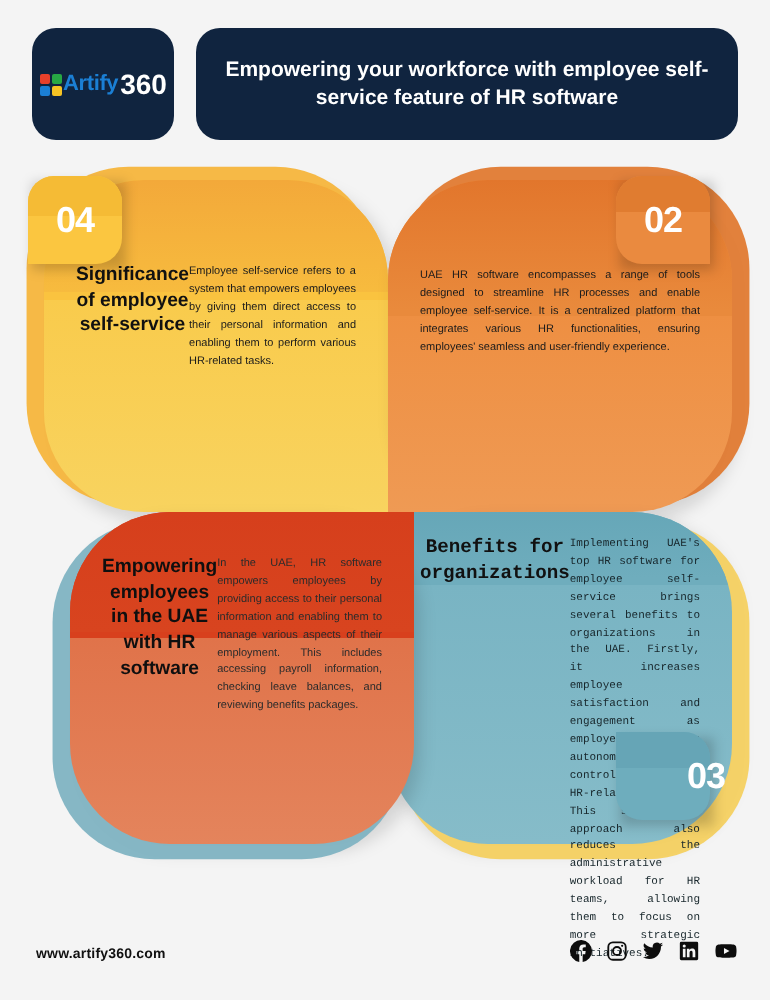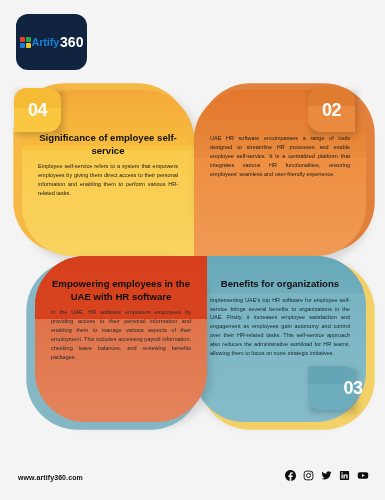--- a/index.html
+++ b/index.html
@@ -55,21 +55,21 @@
   .petal .backlayer {
     position: absolute; inset: 0;
   }
   .petal .body {
     position: absolute; inset: 0;
     overflow: hidden;
   }
   .petal .content {
     position: absolute; inset: 0;
     padding: 12px 13px 10px 13px;
-    display: flex; flex-direction: column;
+    display: flex; flex-direction: row;
   }
 
   
   .p1 { left: 8px;   top: 6px;   }
   .p2 { left: 180px; top: 6px;   }
   .p3 { left: 180px; top: 172px; }
   .p4 { left: 21px;   top: 172px; }
 
   .p1 .body, .p1 .backlayer { border-radius: 50px 50px 0 50px; }
   .p2 .body, .p2 .backlayer { border-radius: 50px 50px 50px 0; }
@@ -106,21 +106,21 @@
     color:#1b1b1b; position:relative;
   }
   .p2 .card-head, .p4 .card-head { color:#111; }
   .p4 .card-head { color:#0f0f0f; }
   .p4 .card-body { color:#2b2b2b; }
   .p3 .card-body { color:#17262b; }
 
   
   .p1 .content { padding: 42px 16px 12px 16px; }
   .p2 .content { padding: 44px 16px 12px 16px; }
-  .p3 .content { padding: 22px 16px 12px 16px; }
+  .p3 .content { padding: 12px 16px 12px 16px; font-family: Liberation Mono, monospace; }
   .p4 .content { padding: 22px 16px 12px 16px; }
 
   
   .badge {
     position: absolute; width: 47px; height: 44px;
     display: flex; align-items: center; justify-content: center;
   }
   .badge .bshadow {
     position:absolute; inset:0; background:rgba(0,0,0,0.18);
     filter: blur(3px); transform: translate(2px,3px);
@@ -170,20 +170,23 @@
           <i class="lm1"></i>
             <i class="lm2"></i>
             <i class="lm3"></i>
             <i class="lm4"></i>
         </span>
         <span class="logo-artify">Artify</span>
         <span class="logo-360">360</span>
       </div>
     </div>
 
+    <div class="title-box">
+      <div class="title-text">Empowering your workforce with employee self-service feature of HR software</div>
+    </div>
   </div>
 
   <div id="flower">
 
     <div class="petal p1">
       <div class="shadow"></div>
       <div class="backlayer"></div>
       <div class="body">
         <div class="wash"></div>
       </div>

